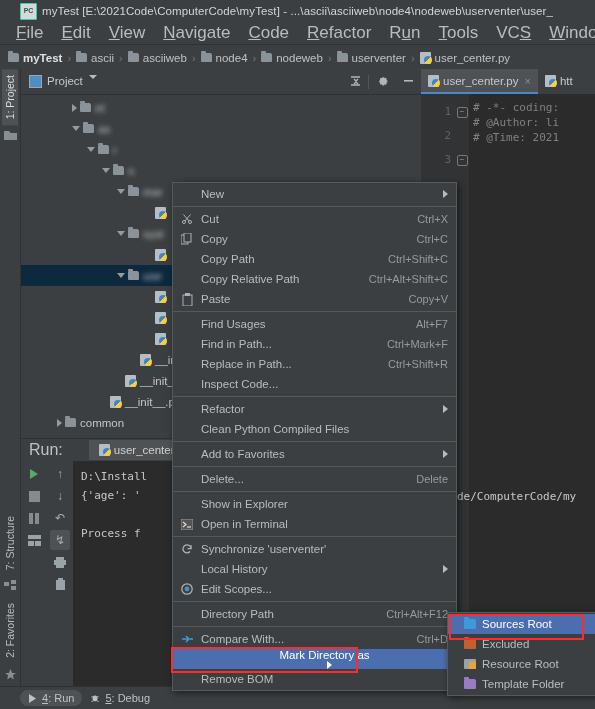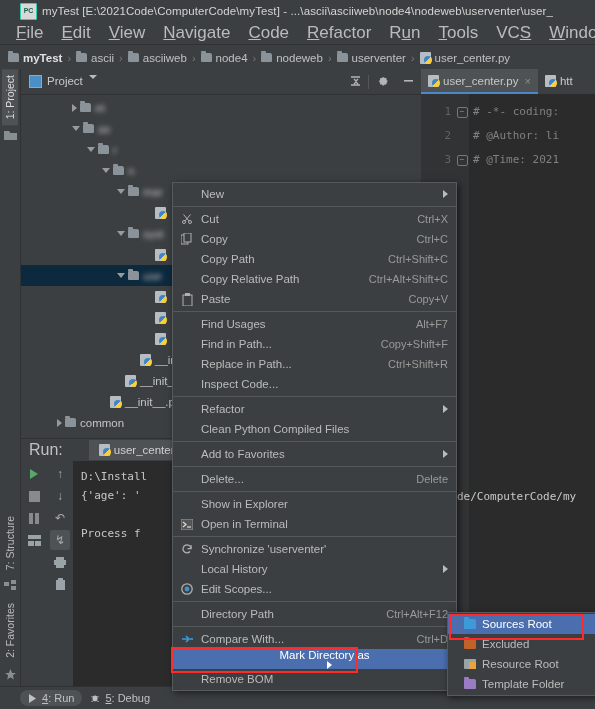--- a/index.html
+++ b/index.html
@@ -108,21 +108,21 @@
     display:flex;align-items:center;padding:0 7px;font-size:11.5px;color:#c8c8c8;
     background:#4e5254;border-bottom:2px solid #4a88c7;white-space:nowrap;
   }
   .etab.inactive{background:#3c3f41;border-bottom:2px solid transparent;}
   .xclose{margin-left:6px;color:#8d8d8d;font-size:11px;}
   #codearea{flex:1;background:#2b2b2b;display:flex;overflow:hidden;}
   #gutter{width:30px;flex:none;background:#313335;color:#606366;font-family:"DejaVu Sans Mono",monospace;font-size:11px;text-align:right;padding:6px 4px 0 0;line-height:24px;}
   #folds{width:14px;flex:none;background:#313335;padding-top:6px;}
   .foldmark{height:24px;display:flex;align-items:center;justify-content:center;}
   .foldbox{width:9px;height:9px;border:1px solid #777;border-radius:2px;color:#999;font-size:8px;line-height:7px;text-align:center;background:#313335;}
-  #codetext{flex:1;font-family:"DejaVu Sans Mono",monospace;font-size:11px;line-height:24px;padding:6px 0 0 4px;color:#808080;white-space:pre;overflow:hidden;}
+  #codetext{flex:1;font-family:"DejaVu Sans Mono",monospace;font-size:11px;line-height:15px;padding:6px 0 0 4px;color:#808080;white-space:pre;overflow:hidden;}
   
   #statusbar{
     position:absolute;left:0;right:0;bottom:0;height:22px;background:#3c3f41;
     display:flex;align-items:center;border-top:1px solid #2f3133;padding-left:20px;
   }
   .sbtn{display:flex;align-items:center;padding:2px 8px;font-size:11px;color:#c0c0c0;}
   .sbtn.box{background:#4e5254;border-radius:8px;}
   .sbtn u{text-decoration:underline;}
   
   #ctxmenu{
@@ -496,21 +496,21 @@
       <span class="lbl">Paste</span>
       <span class="sc">Copy+V</span>
     </div>
     <div class="cmsep"></div>
     <div class="cmi">
       <span class="lbl">Find Usages</span>
       <span class="sc">Alt+F7</span>
     </div>
     <div class="cmi">
       <span class="lbl">Find in Path...</span>
-      <span class="sc">Copy+Shift+F</span>
+      <span class="sc">Ctrl+Mark+F</span>
     </div>
     <div class="cmi">
       <span class="lbl">Replace in Path...</span>
       <span class="sc">Ctrl+Shift+R</span>
     </div>
     <div class="cmi">
       <span class="lbl">Inspect Code...</span>
     </div>
     <div class="cmsep"></div>
     <div class="cmi">

